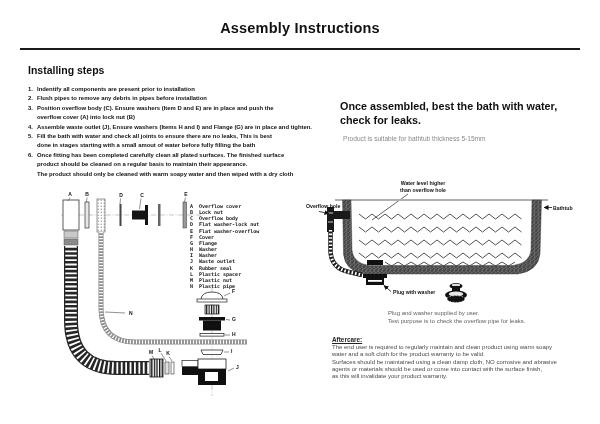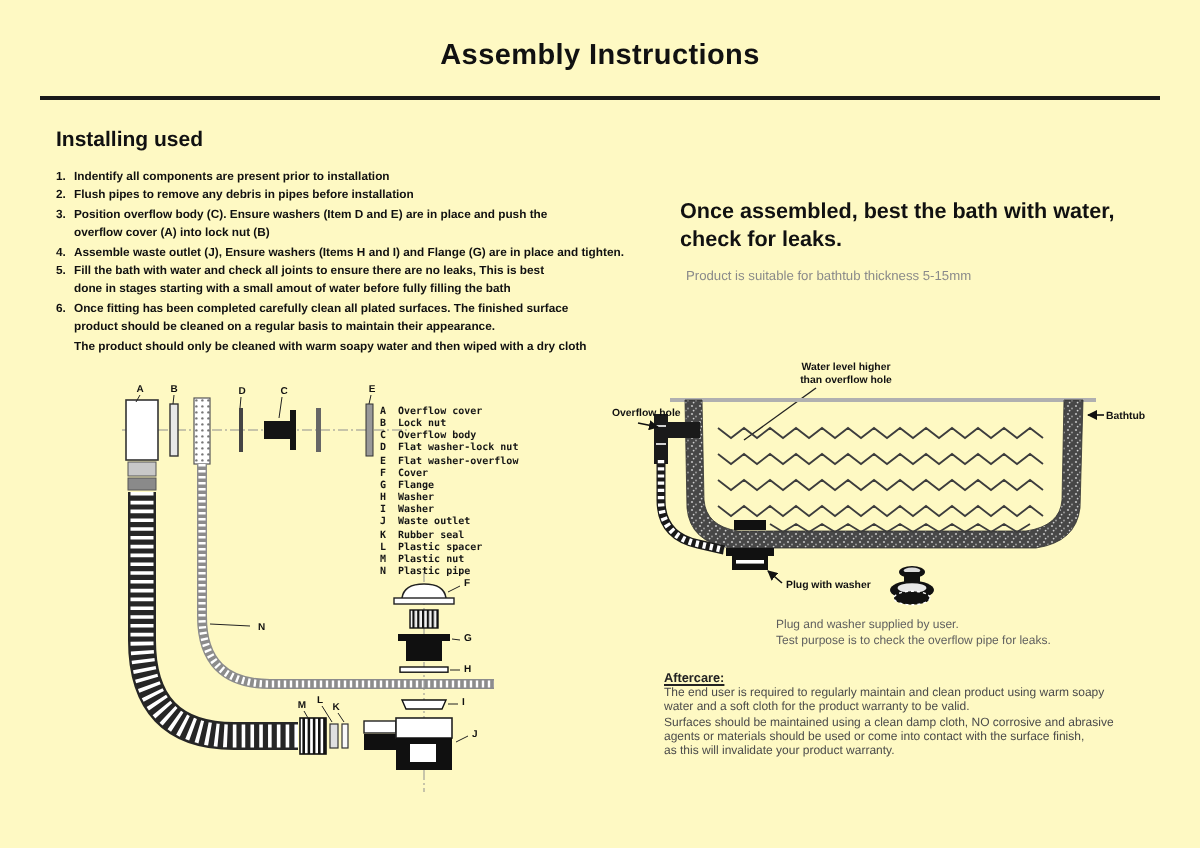--- a/index.html
+++ b/index.html
@@ -1,16 +1,16 @@
 <!DOCTYPE html>
 <html><head>
 <meta charset="utf-8">
 <style>
   html,body{margin:0;padding:0;background:#e9e9e9;}
-  .page{position:relative;width:600px;height:424px;background:#fef9c3;
+  .page{position:relative;width:600px;height:424px;background:#ffffff;
         font-family:"Liberation Sans",sans-serif;color:#111;overflow:hidden;}
 
   
   .hdr{position:absolute;top:20px;left:0;width:600px;text-align:center;}
   .hdr h1{margin:0;font-size:14.5px;font-weight:700;letter-spacing:.2px;}
   .title-rule{position:absolute;top:48px;left:20px;width:560px;height:2px;background:#1a1a1a;}
 
   
   .install{position:absolute;left:28px;top:64px;width:292px;}
   .install h2{margin:0 0 9px 0;font-size:10.5px;font-weight:700;}
@@ -52,21 +52,21 @@
 <body>
 
 <div class="page">
 
   <div class="hdr">
     <h1>Assembly Instructions</h1>
   </div>
   <div class="title-rule"></div>
 
   <section class="install">
-    <h2>Installing used</h2>
+    <h2>Installing steps</h2>
     <ol class="steps">
 
         <li class="step">
           <span class="num">1.</span>
           <span class="txt">Indentify all components are present prior to installation</span>
         </li>
 
         <li class="step">
           <span class="num">2.</span>
           <span class="txt">Flush pipes to remove any debris in pipes before installation</span>

